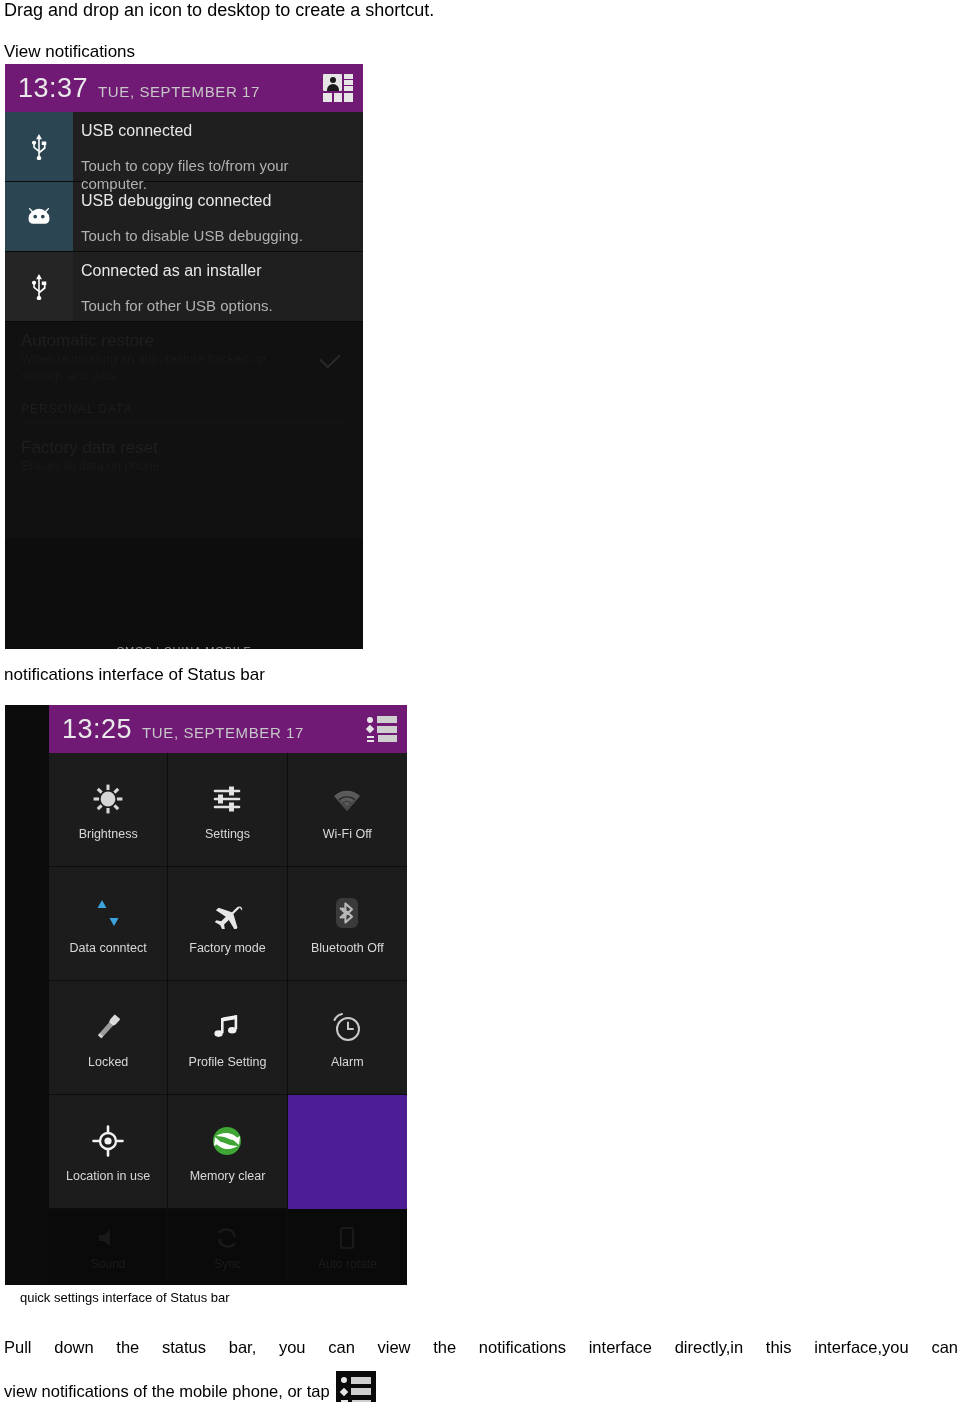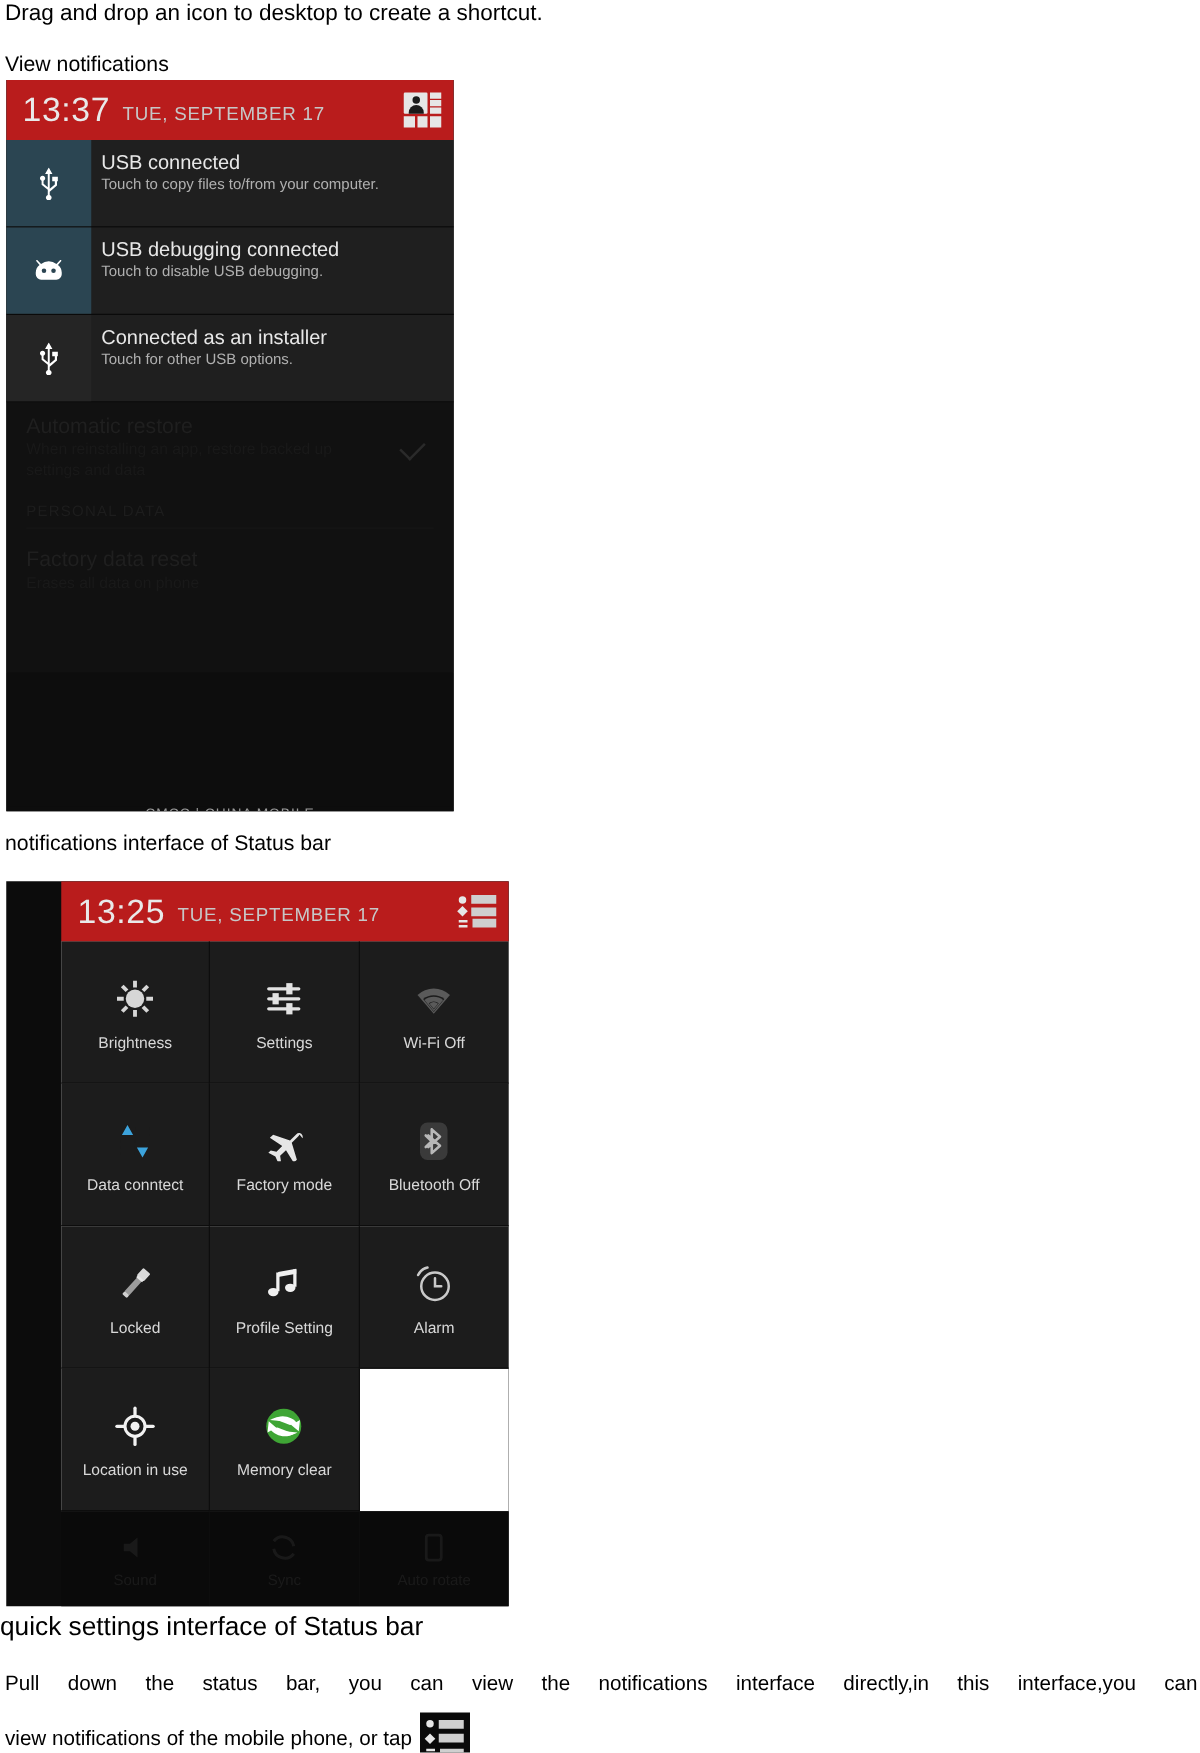--- a/index.html
+++ b/index.html
@@ -19,21 +19,21 @@
   
   .doc-line {
     position: absolute;
     font-size: 18px;
     color: #000;
     white-space: nowrap;
   }
   #intro-line { left: 4px; top: 0px; }
   #view-notifications-heading { left: 4px; top: 42px; font-size: 17px; }
   #caption-notifications { left: 4px; top: 665px; font-size: 17px; }
-  #caption-quicksettings { left: 0; top: 1290px; font-size: 21px; }
+  #caption-quicksettings { left: 20px; top: 1290px; font-size: 13px; }
 
   
   .phone-shot {
     position: absolute;
     background: #0c0c0c;
     overflow: hidden;
   }
   #notifications-screenshot {
     left: 5px;
     top: 64px;
@@ -45,21 +45,21 @@
     top: 705px;
     width: 358px;
     height: 580px;
     padding-left: 44px;
   }
 
   
   .status-header {
     position: relative;
     height: 48px;
-    background: #b91c1c;
+    background: #701a75;
     display: flex;
     align-items: center;
     padding: 0 10px 0 13px;
     box-sizing: border-box;
   }
   .status-clock {
     font-size: 27px;
     color: #e9e9e9;
     font-weight: 300;
     letter-spacing: 0.5px;
@@ -162,23 +162,23 @@
     flex: 1 1 auto;
     padding: 10px 10px 0 8px;
     box-sizing: border-box;
   }
   .notif-title {
     font-size: 16px;
     color: #e8e8e8;
     line-height: 1.15;
   }
   .notif-sub {
-    font-size: 12px;
+    font-size: 15px;
     color: #b0b0b0;
-    margin-top: 0;
+    margin-top: 17px;
     line-height: 1.2;
   }
   .usb-glyph { width: 22px; height: 26px; }
   .android-glyph { width: 26px; height: 18px; }
 
   
   .faded-bg {
     position: relative;
     background: #111111;
     height: 216px;
@@ -206,21 +206,21 @@
     font-size: 11px;
     color: #9d9d9d;
     letter-spacing: 0.8px;
     padding-bottom: 10px;
   }
 
   
   .qs-grid {
     display: grid;
     grid-template-columns: repeat(3, 1fr);
-    background: #ffffff;
+    background: #4c1d95;
   }
   .qs-tile {
     height: 114px;
     box-sizing: border-box;
     border-right: 1px solid #0d0d0d;
     border-bottom: 1px solid #0d0d0d;
     display: flex;
     flex-direction: column;
     align-items: center;
     justify-content: center;

